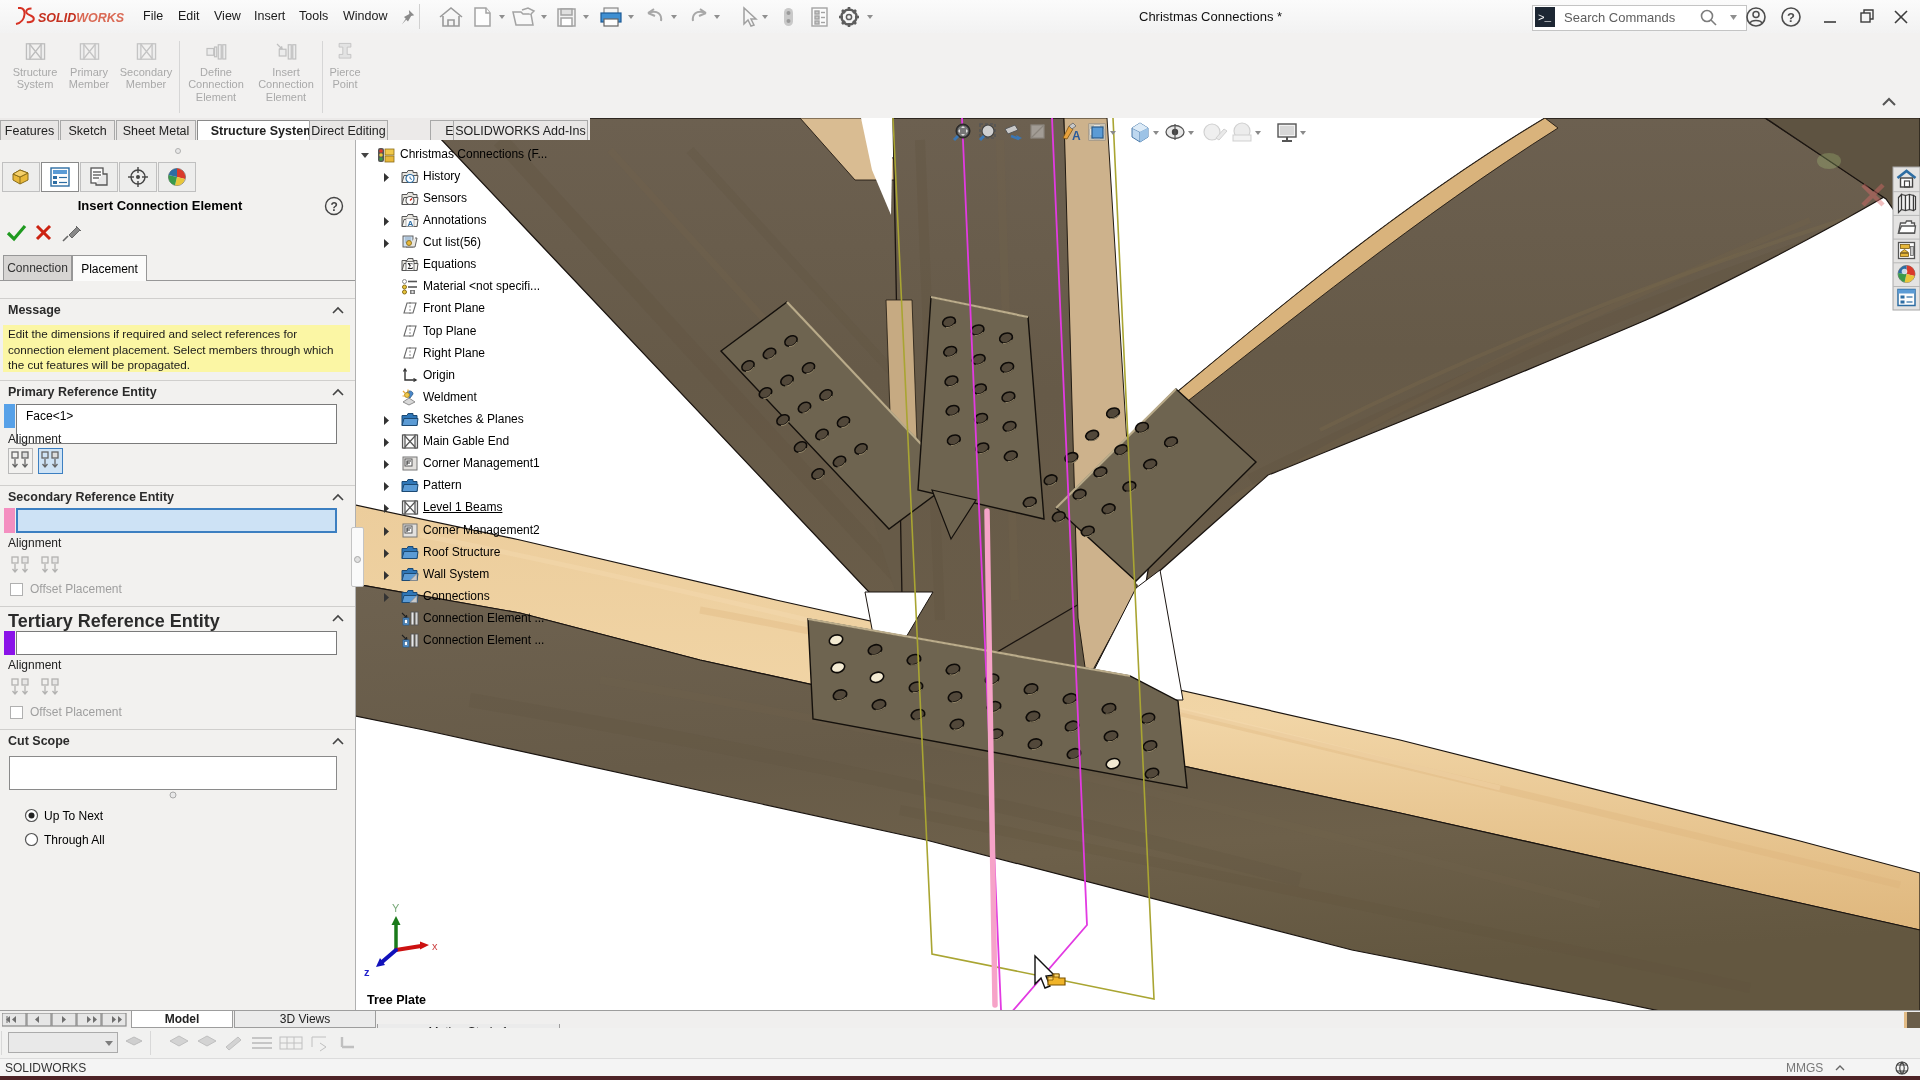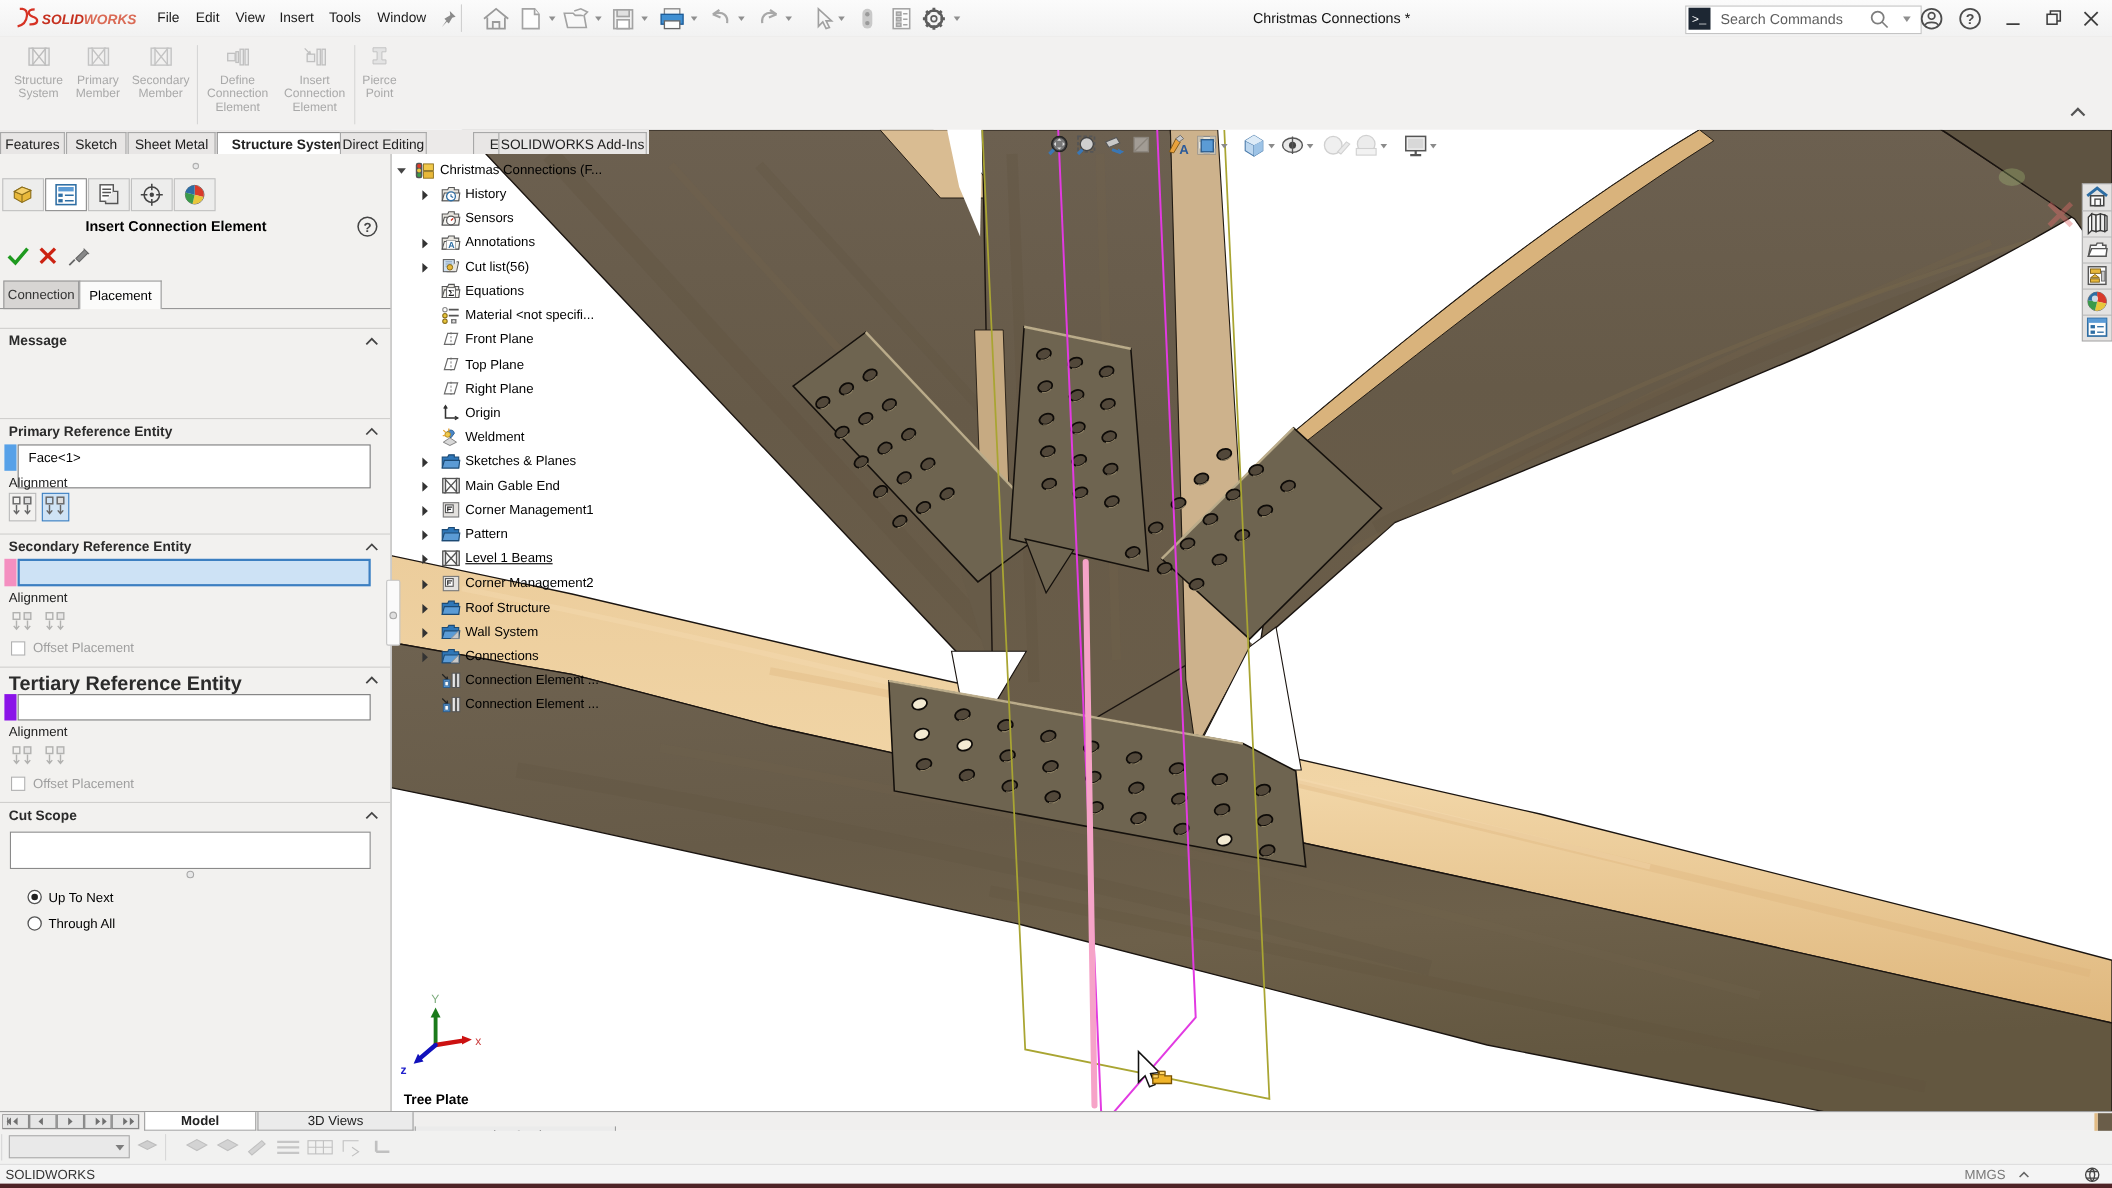--- a/index.html
+++ b/index.html
@@ -903,20 +903,21 @@
       </svg>
 <div class="abs" style="left:3px;top:115px;width:69px;height:26px;background:#d7d5d3;border:1px solid #979797;box-sizing:border-box;text-align:center;line-height:24px;font-size:12px;color:#333;">Connection</div>
 <div class="abs" style="left:72px;top:115px;width:75px;height:26px;background:#fbfbfa;border:1px solid #979797;border-bottom:none;box-sizing:border-box;text-align:center;line-height:26px;font-size:12px;color:#000;">Placement</div>
 <div class="abs" style="left:0px;top:140px;width:72px;height:1px;background:#979797;"></div>
 <div class="abs" style="left:147px;top:140px;width:208px;height:1px;background:#979797;"></div>
 <div class="abs" style="left:0;top:158px;width:355px;height:1px;background:#d0cfcd;"></div>
 <div class="abs" style="left:8px;top:163px;font-weight:bold;font-size:12.5px;color:#2b2b2b;">Message</div>
 <svg class="abs" style="left:331px;top:165px;" width="14" height="12" viewBox="0 0 14 12">
         <path d="M2,8 L7,3 L12,8" fill="none" stroke="#444" stroke-width="1.6"></path>
       </svg>
+<div class="abs" style="left:3px;top:185px;width:347px;height:47px;background:#fbf6a4;font-size:11.7px;color:#1a1a1a;line-height:15.5px;padding:1px 0 0 5px;box-sizing:border-box;">Edit the dimensions if required and select references for connection element placement. Select members through which the cut features will be propagated.</div>
 <div class="abs" style="left:0;top:240px;width:355px;height:1px;background:#d0cfcd;"></div>
 <div class="abs" style="left:8px;top:245px;font-weight:bold;font-size:12.5px;color:#2b2b2b;">Primary Reference Entity</div>
 <svg class="abs" style="left:331px;top:247px;" width="14" height="12" viewBox="0 0 14 12">
         <path d="M2,8 L7,3 L12,8" fill="none" stroke="#444" stroke-width="1.6"></path>
       </svg>
 <div class="abs" style="left:4px;top:264px;width:11px;height:24px;background:#57a1e8;"></div>
 <div class="abs" style="left:16px;top:264px;width:321px;height:40px;background:#fff;border:1px solid #7a7a7a;box-sizing:border-box;font-size:12px;color:#000;line-height:22px;padding-left:9px;">Face&lt;1&gt;</div>
 <div class="lbl" style="left:8px;top:292px;">Alignment</div>
 <div class="abs" style="left:8px;top:308px;width:25px;height:26px;background:transparent;border:1px solid #b9b9b9;box-sizing:border-box;opacity:1;"><svg width="23" height="24" viewBox="0 0 23 24">
           <g fill="none" stroke="#666" stroke-width="1.3">

